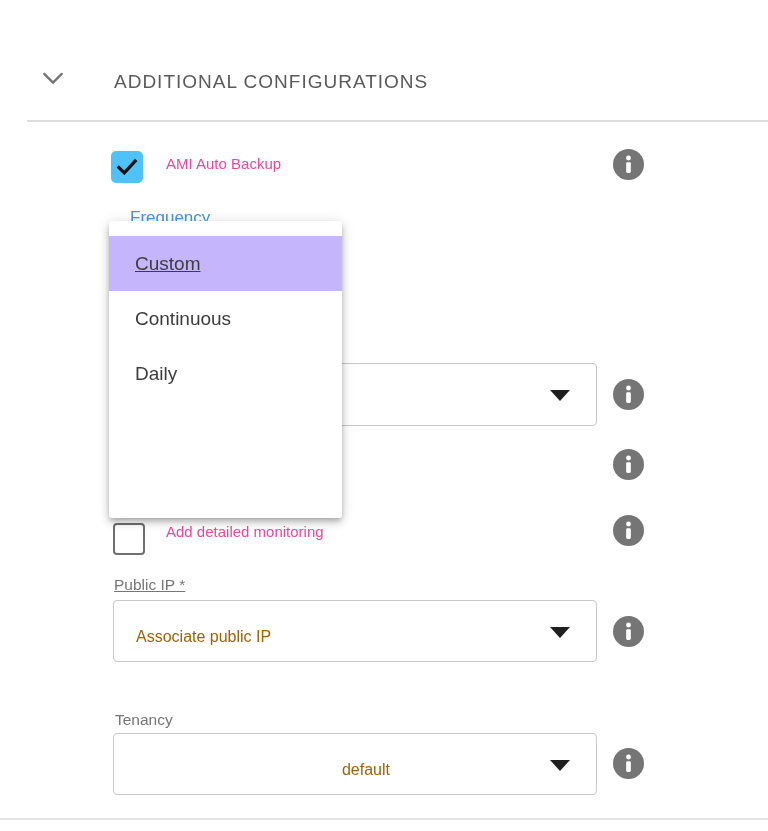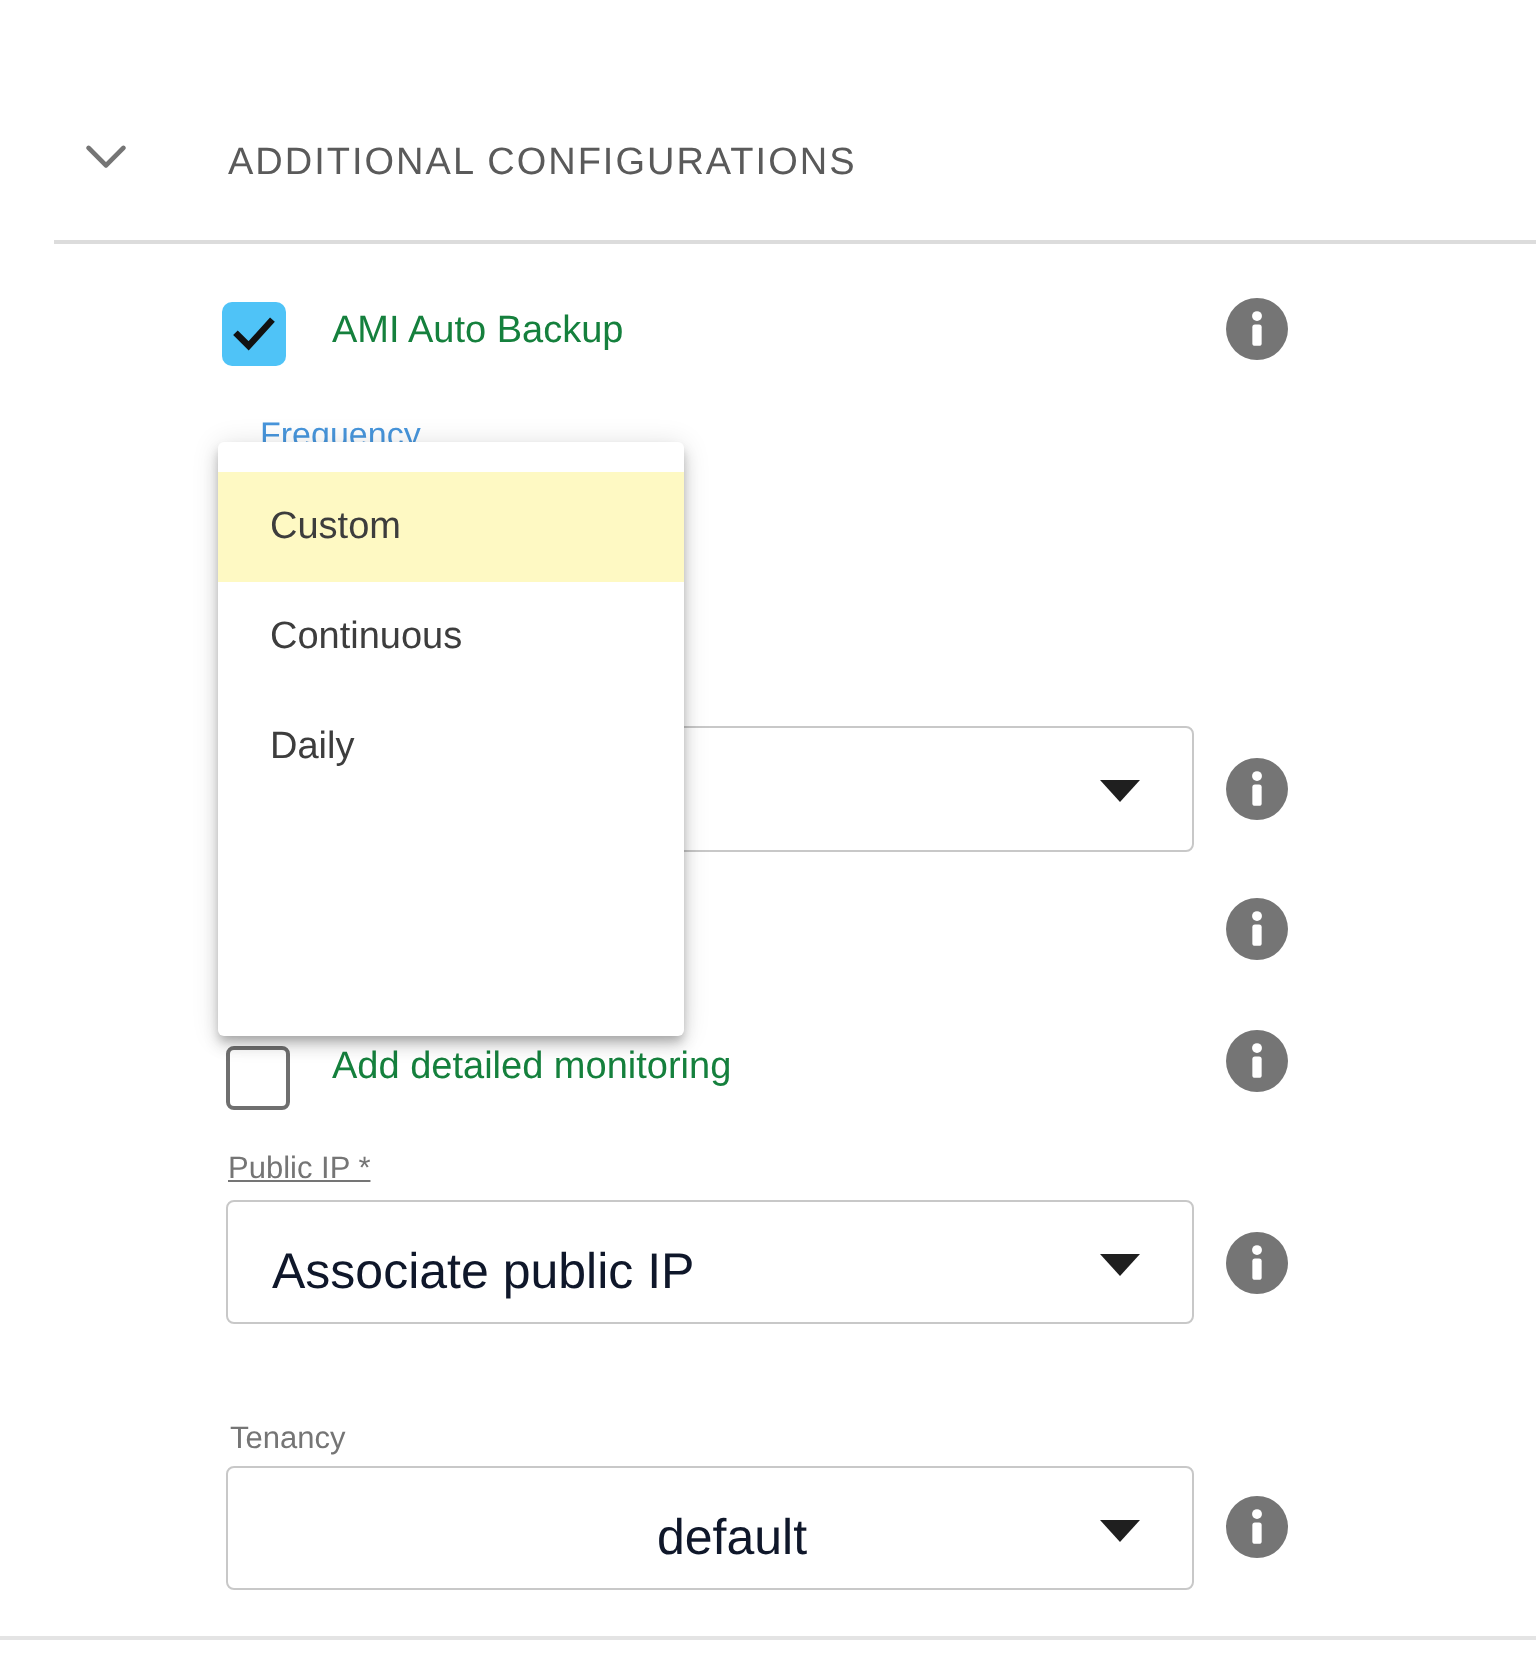--- a/index.html
+++ b/index.html
@@ -14,54 +14,54 @@
     letter-spacing:1px;font-weight:400;white-space:nowrap;
   }
   .divider-top{position:absolute;left:27px;right:0;top:120px;height:2px;background:#dcdcdc;}
   .divider-bottom{position:absolute;left:0;width:768px;top:818px;height:2px;background:#e4e4e4;}
 
   
   .checkbox{position:absolute;width:32px;height:32px;border-radius:5px;box-sizing:border-box;}
   .checkbox.checked{background:#4fc3f7;}
   .checkbox.unchecked{background:#ffffff;border:2px solid #6f6f6f;border-radius:4px;}
   .checkbox svg{position:absolute;left:3px;top:3px;}
-  .row-label{position:absolute;font-size:19px;color:#15803d;white-space:nowrap;}
+  .row-label{position:absolute;font-size:15px;color:#ec4899;white-space:nowrap;}
 
   
   .field-label{position:absolute;font-size:15.5px;color:#757575;white-space:nowrap;}
   .field-label.focused{color:#4795db;font-size:17px;text-align:right;}
 
   
   .select-box{
     position:absolute;left:113px;width:484px;height:62px;box-sizing:border-box;
     border:1px solid #c8c8c8;border-radius:4px;background:#fff;
     display:flex;align-items:center;padding-left:22px;cursor:pointer;
   }
-  .select-value{font-size:25px;color:#0f172a;margin-top:11px;}
+  .select-value{font-size:16px;color:#a16207;margin-top:11px;}
   .caret{
     position:absolute;width:0;height:0;
     border-left:10px solid transparent;border-right:10px solid transparent;
     border-top:11px solid #1f1f1f;
   }
 
   
   .info{position:absolute;left:613px;width:31px;height:31px;cursor:pointer;}
   .info svg{display:block;}
 
   
   .menu{
     position:absolute;left:109px;top:221px;width:233px;height:297px;box-sizing:border-box;
     background:#ffffff;border-radius:3px;z-index:10;padding-top:15px;
     box-shadow:0 3px 5px -1px rgba(0,0,0,.2),0 5px 8px 0 rgba(0,0,0,.14),0 1px 14px 0 rgba(0,0,0,.12);
   }
   .menu-item{
     height:55px;display:flex;align-items:center;padding-left:26px;
     font-size:19px;color:#3d3d3d;cursor:pointer;white-space:nowrap;
   }
-  .menu-item.highlighted{background:#fef9c3;}
+  .menu-item.highlighted{background:#c4b5fd;text-decoration:underline;}
 </style>
 </head>
 <body>
 
 <span class="chevron">
   <svg width="22" height="18" viewBox="0 0 24 16">
     <path d="M2.5 2.5 L12 12 L21.5 2.5" stroke="#757575" stroke-width="2.6" fill="none" stroke-linecap="round" stroke-linejoin="round"></path>
   </svg>
 </span>
 <div class="section-title">ADDITIONAL CONFIGURATIONS</div>

